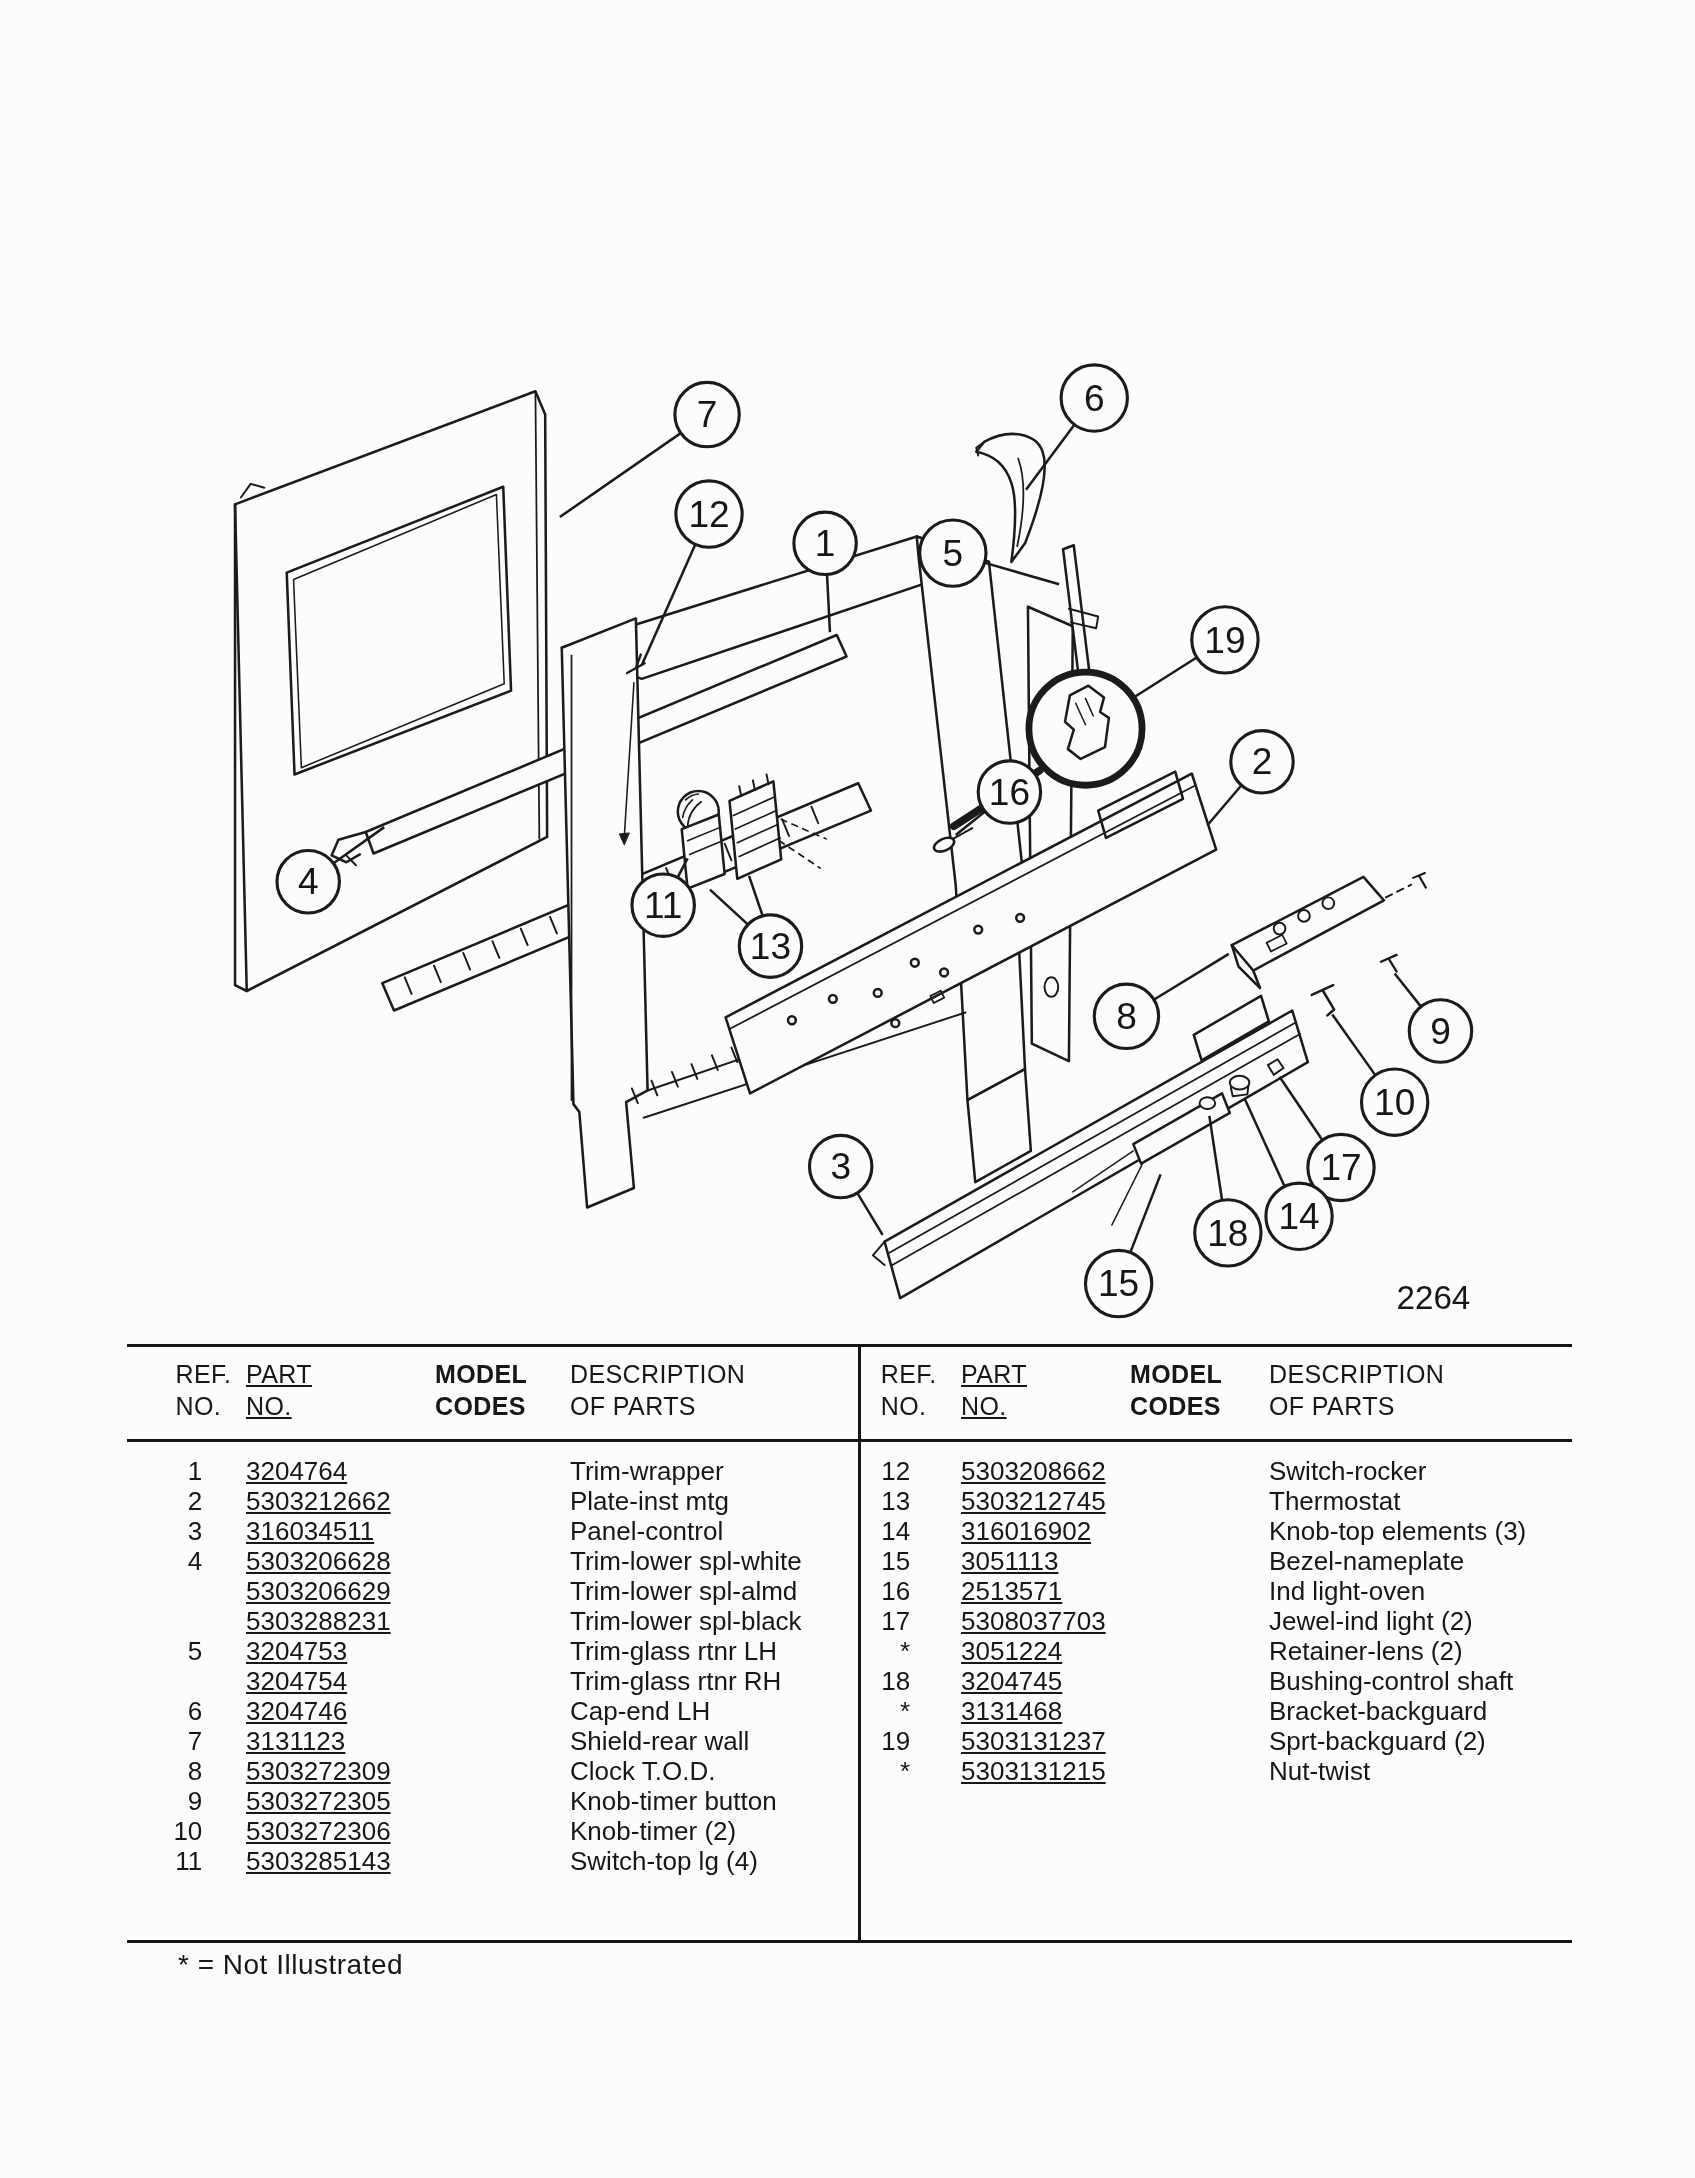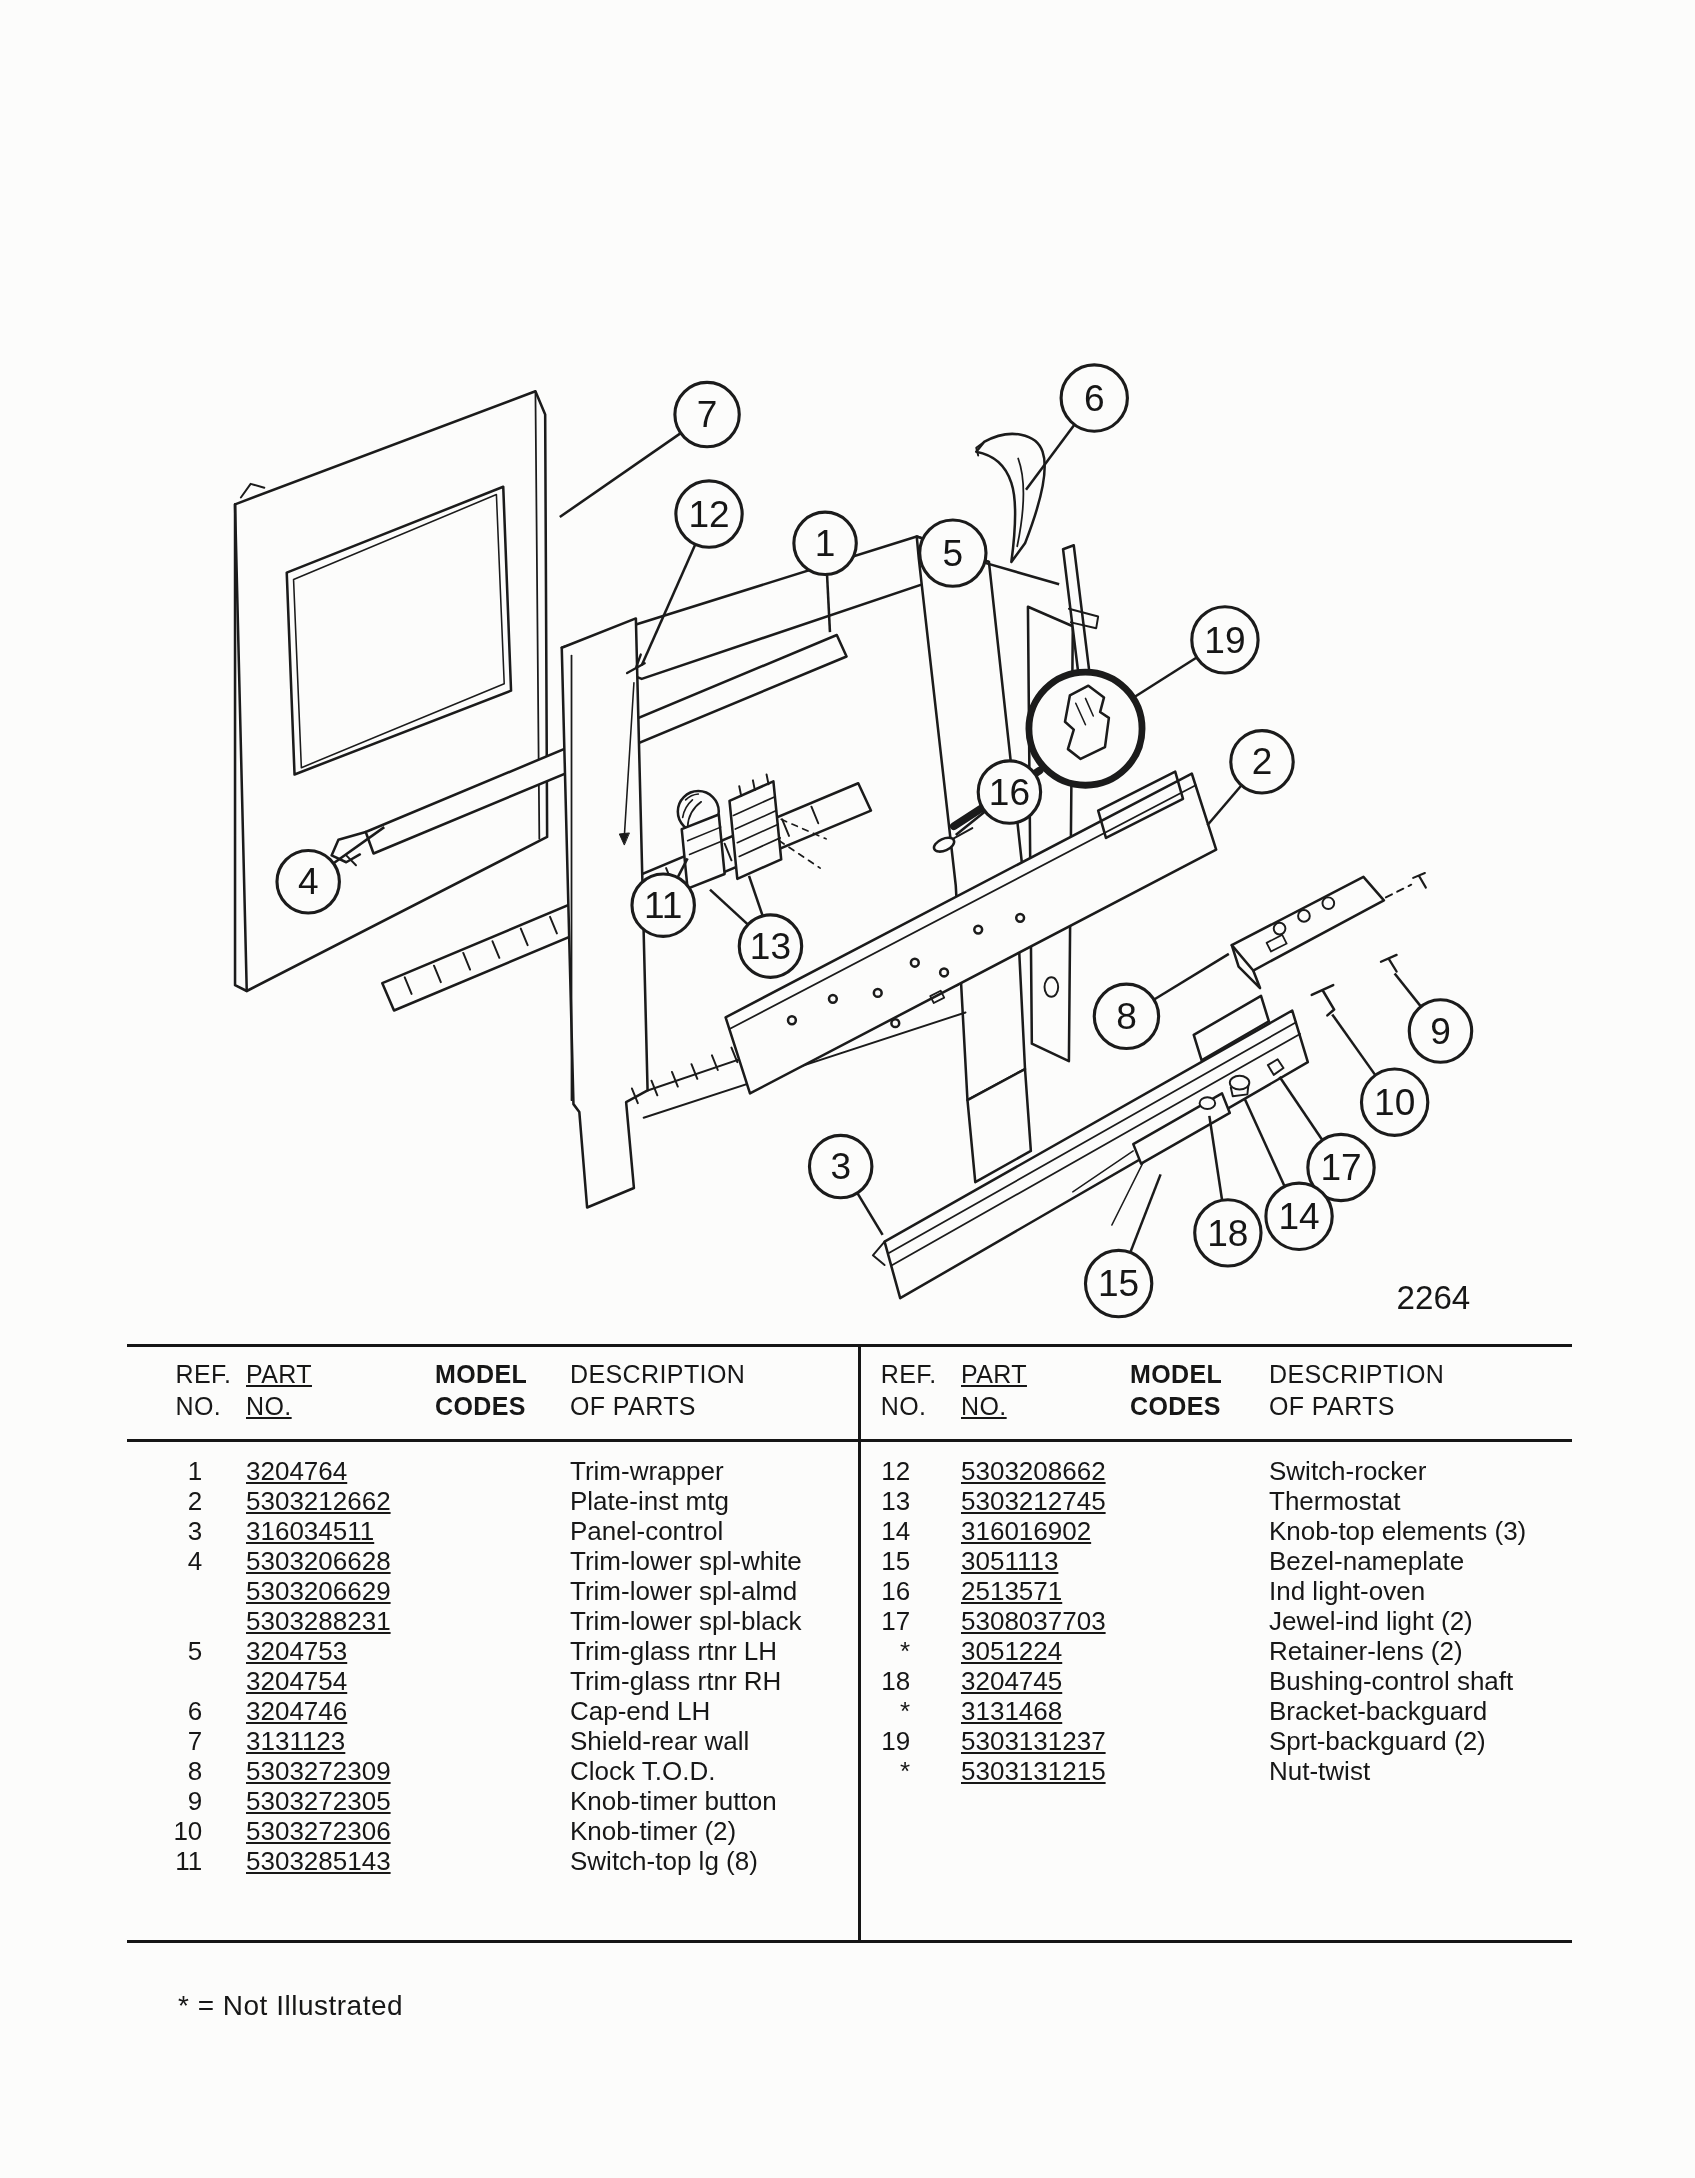--- a/index.html
+++ b/index.html
@@ -24,21 +24,21 @@
   .c.ref{text-align:right;padding-right:13.7px;}
   .thead .c.ref{text-align:left;padding-left:19.5px;padding-right:0;}
   .c.part{padding-left:30px;text-decoration:underline;}
   .c.model{padding-left:29px;font-weight:bold;}
   .c.desc{padding-left:32px;}
   .ptable.right .c.ref{padding-right:7.8px;}
   .ptable.right .thead .c.ref{padding-left:9.8px;}
   .ptable.right .c.part{padding-left:43px;}
   .ptable.right .c.model{padding-left:27px;}
   .ptable.right .c.desc{padding-left:39px;}
-  .footnote{position:absolute;left:178px;top:1990px;font-size:28px;letter-spacing:0.5px;}
+  .footnote{position:absolute;left:178px;top:1949px;font-size:28px;letter-spacing:0.5px;}
 </style>
 </head>
 <body>
 
 <div class="page">
 
   <svg class="diagram" viewBox="0 0 1739 2234">
     <g stroke="#1b1b1b" fill="none" stroke-width="2.6" stroke-linejoin="round" stroke-linecap="round">
 
       <g>
@@ -344,21 +344,21 @@
         <div class="trow">
         <div class="c ref">10</div>
         <div class="c part">5303272306</div>
         <div class="c model"></div>
         <div class="c desc">Knob-timer (2)</div>
       </div>
         <div class="trow">
         <div class="c ref">11</div>
         <div class="c part">5303285143</div>
         <div class="c model"></div>
-        <div class="c desc">Switch-top lg (8)</div>
+        <div class="c desc">Switch-top lg (4)</div>
       </div>
       </div>
   </div>
 
   <div class="ptable right">
     <div class="thead">
       <div class="c ref">
         <span>REF.</span>
           <span>NO.</span>
       </div>

